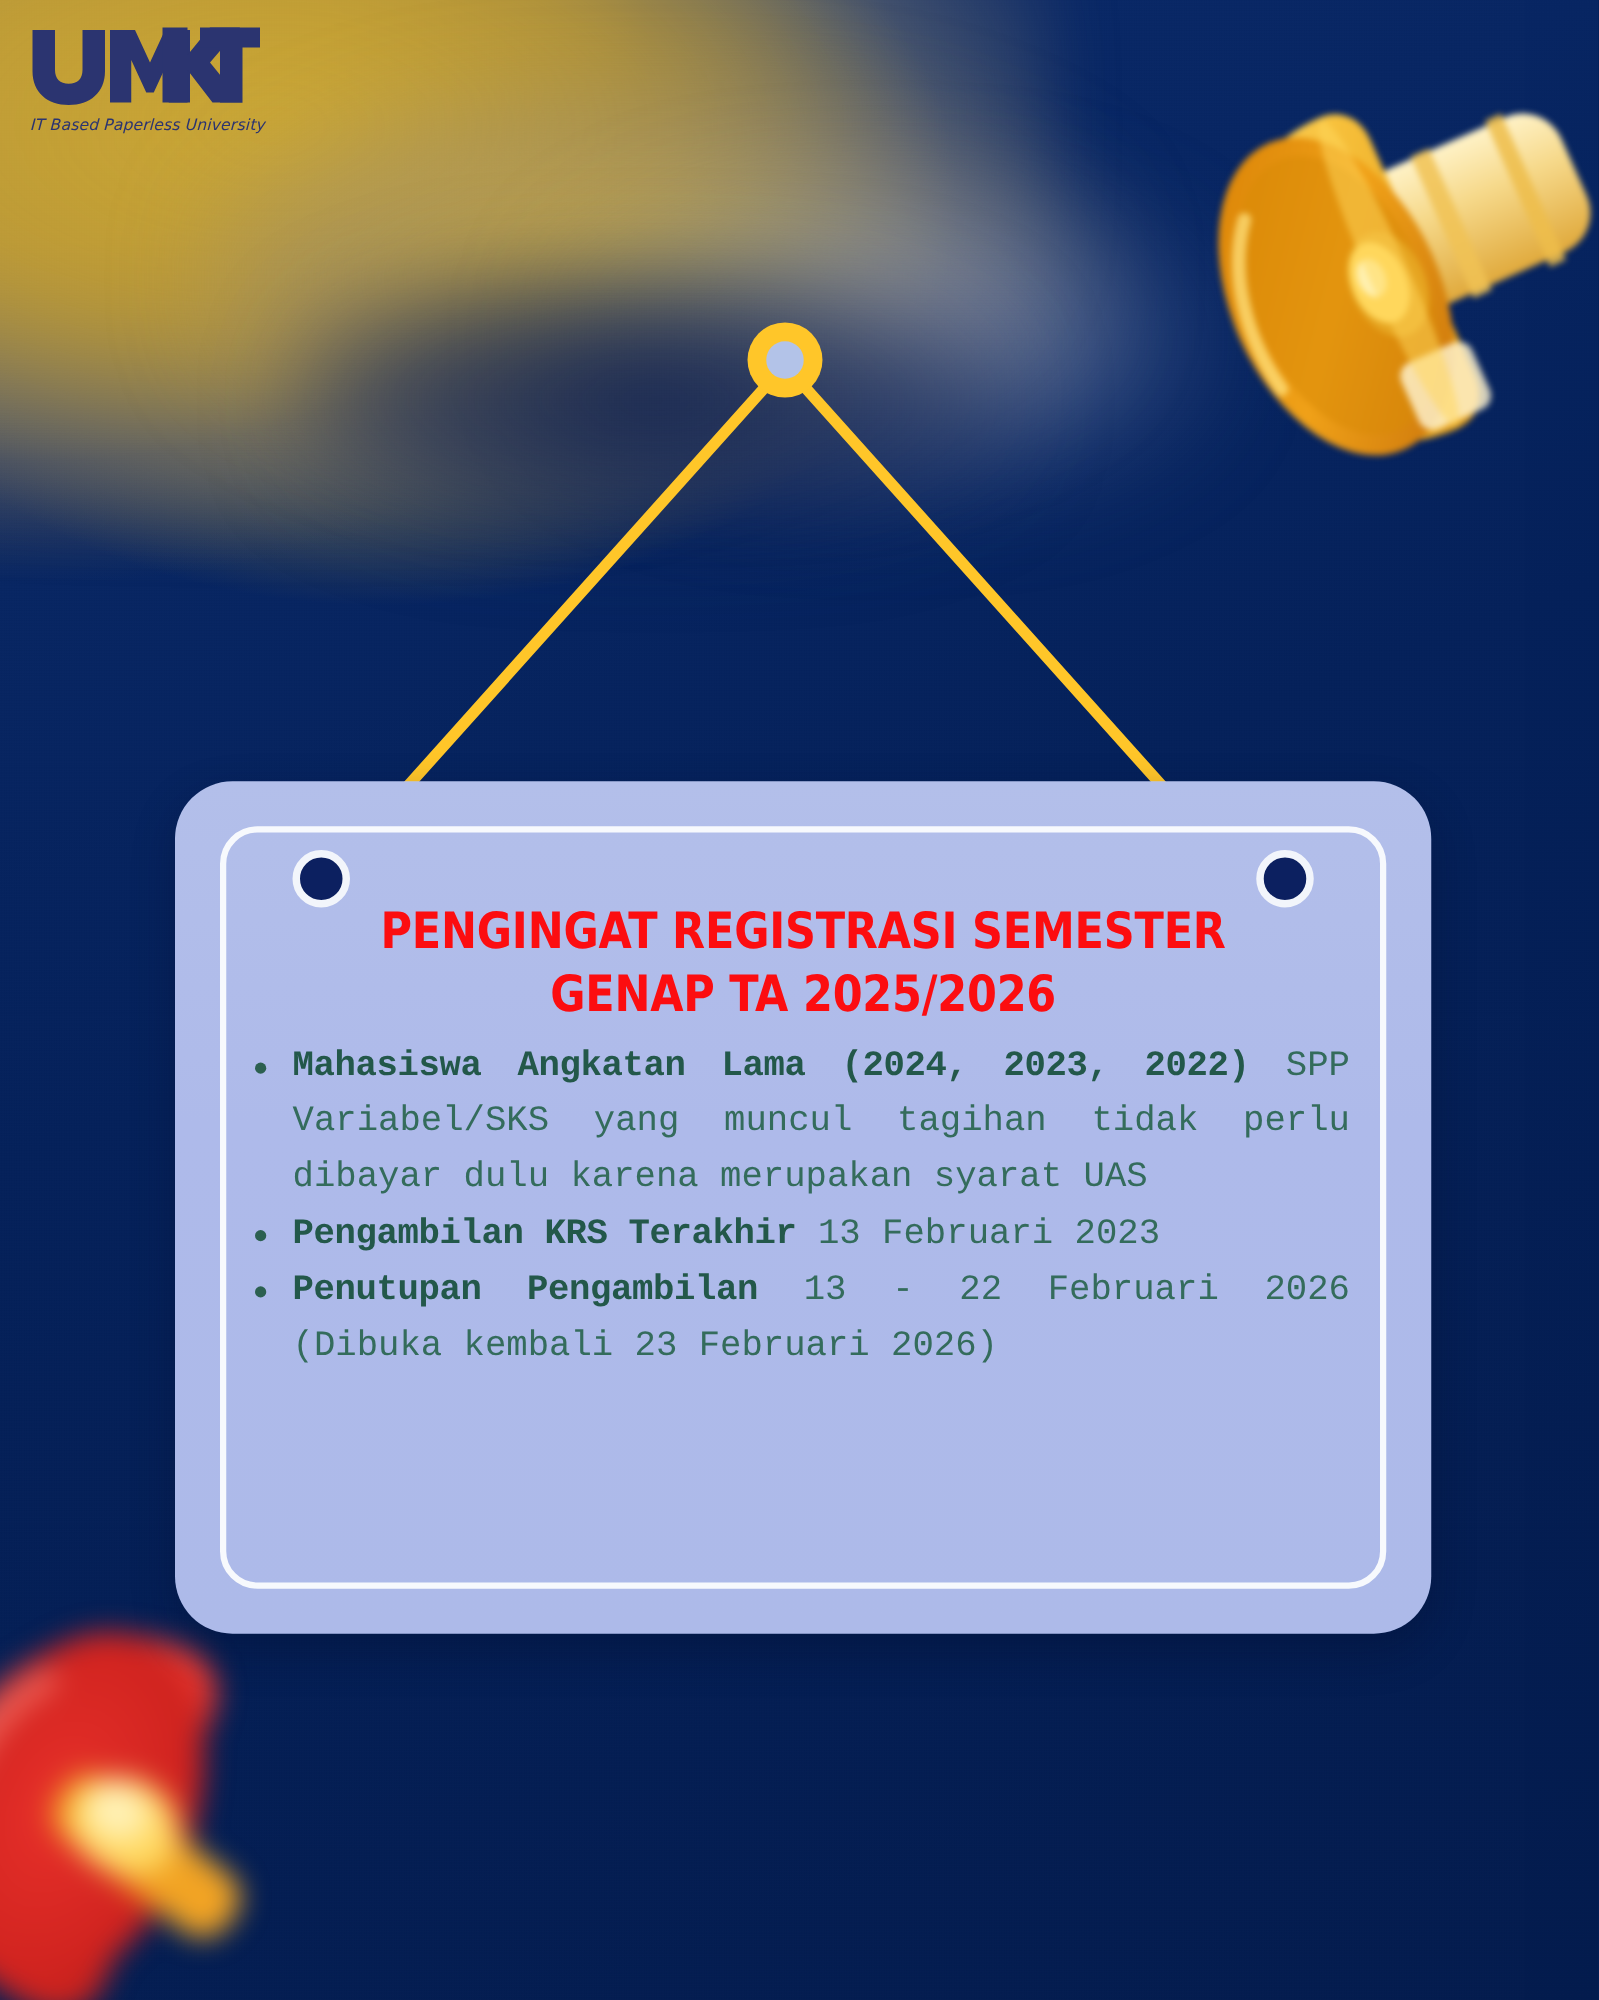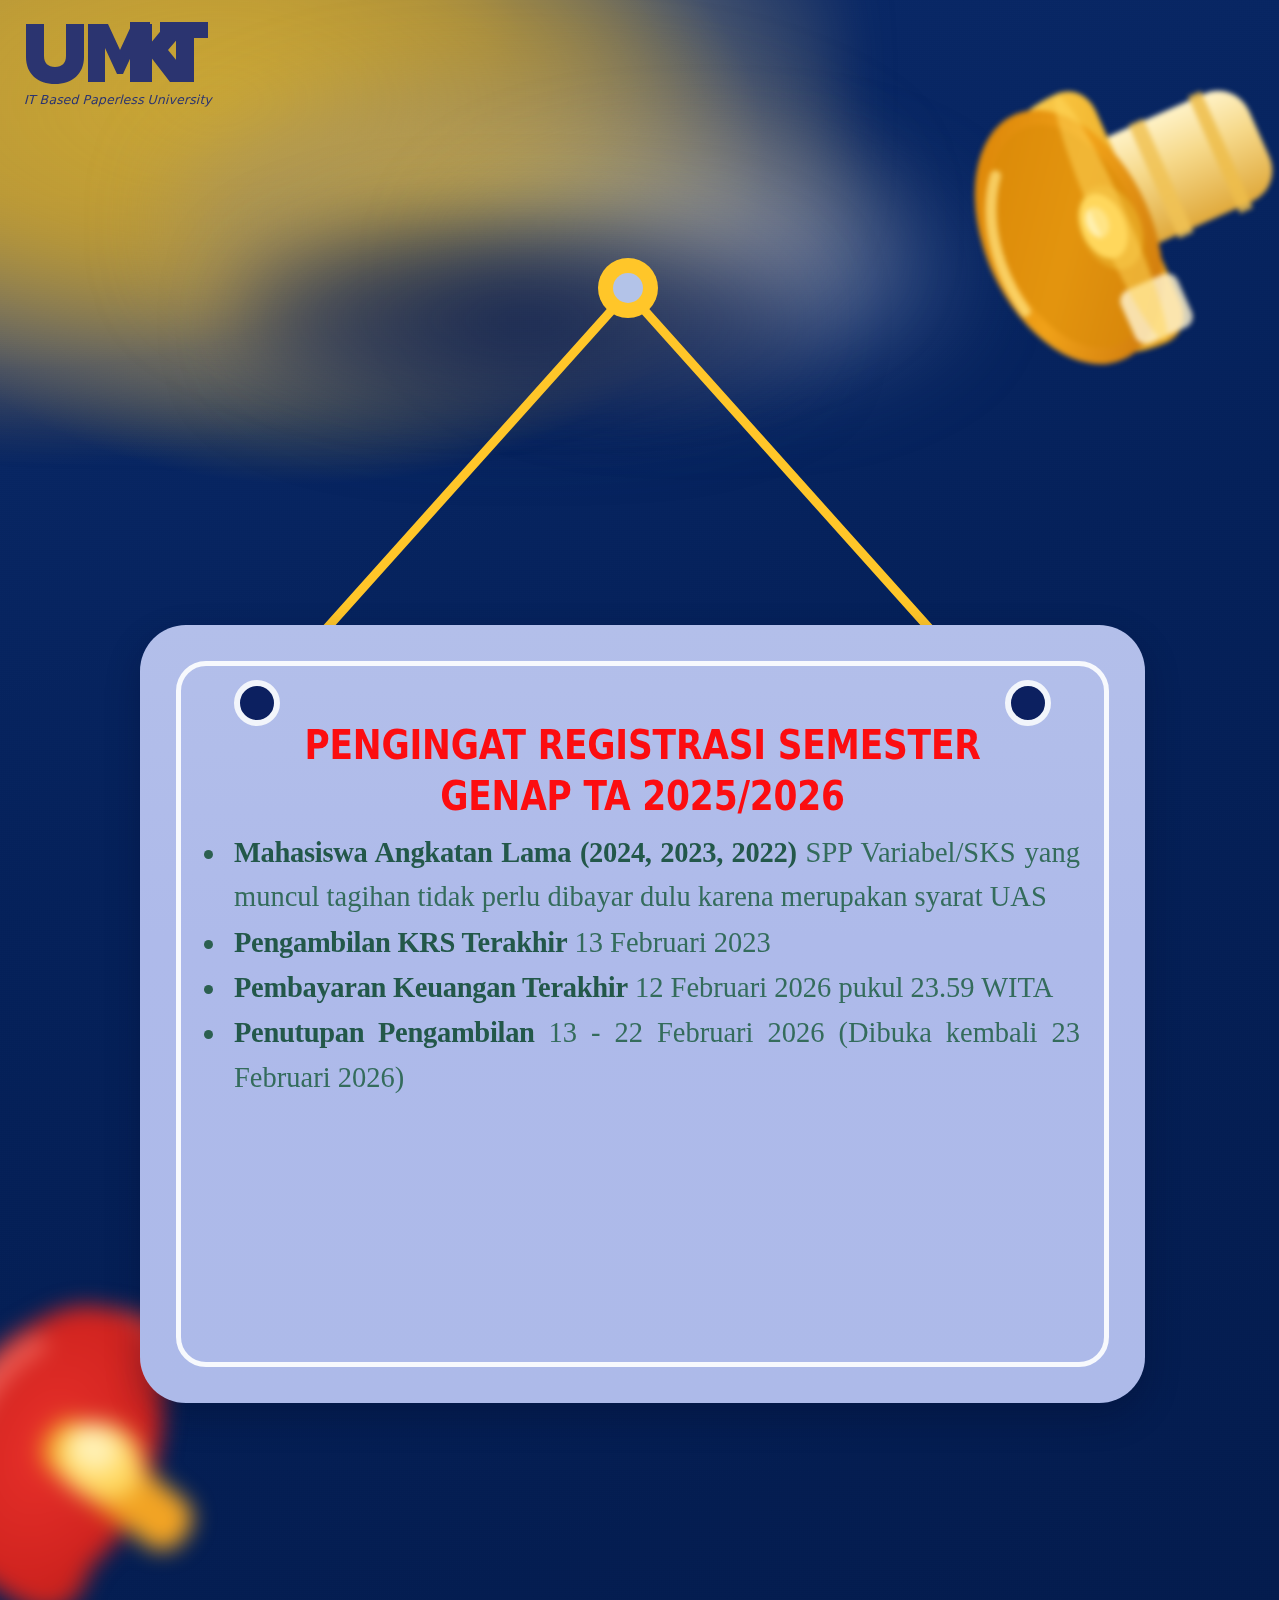--- a/index.html
+++ b/index.html
@@ -118,21 +118,21 @@
     height: 1600px;
     pointer-events: none;
   }
 
   
   .board {
     position: absolute;
     left: 140px;
     top: 625px;
     width: 1005px;
-    height: 778px;
+    height: 682px;
     background: linear-gradient(180deg, #b3bfea 0%, #aebaea 40%, #adbae9 100%);
     border-radius: 46px;
     box-shadow: 0 14px 34px rgba(2,12,44,0.32);
   }
   .board-inner {
     position: absolute;
     left: 36px;
     top: 36px;
     right: 36px;
     bottom: 36px;
@@ -169,21 +169,21 @@
     white-space: pre-line;
   }
 
   
   .body-list {
     position: absolute;
     left: 56px;
     top: 206px;
     width: 884px;
     color: #2c6050;
-    font-family: Liberation Serif, serif;
+    font-family: Liberation Mono, monospace;
     font-size: 28.5px;
     line-height: 1.555;
   }
   .bullet-row {
     position: relative;
     padding-left: 38px;
     text-align: justify;
     text-justify: inter-word;
     margin-bottom: 1px;
   }
@@ -308,23 +308,20 @@
     <div class="body-list">
 
       <div class="bullet-row">
         <b>Mahasiswa Angkatan Lama (2024, 2023, 2022)</b><span class="reg"> SPP Variabel/SKS yang muncul tagihan tidak perlu dibayar dulu karena merupakan syarat UAS</span>
       </div>
 
       <div class="bullet-row">
         <b>Pengambilan KRS Terakhir</b><span class="reg"> 13 Februari 2023</span>
       </div>
 
-      <div class="bullet-row">
-        <b>Pembayaran Keuangan Terakhir</b><span class="reg"> 12 Februari 2026 pukul 23.59 WITA</span>
-      </div>
 
       <div class="bullet-row">
         <b>Penutupan Pengambilan</b><span class="reg"> 13 - 22 Februari 2026 (Dibuka kembali 23 Februari 2026)</span>
       </div>
 
     </div>
   </div>
 
   <div class="logo">
     <svg class="logo-mark" viewBox="0 0 190 72" width="190" height="72">

